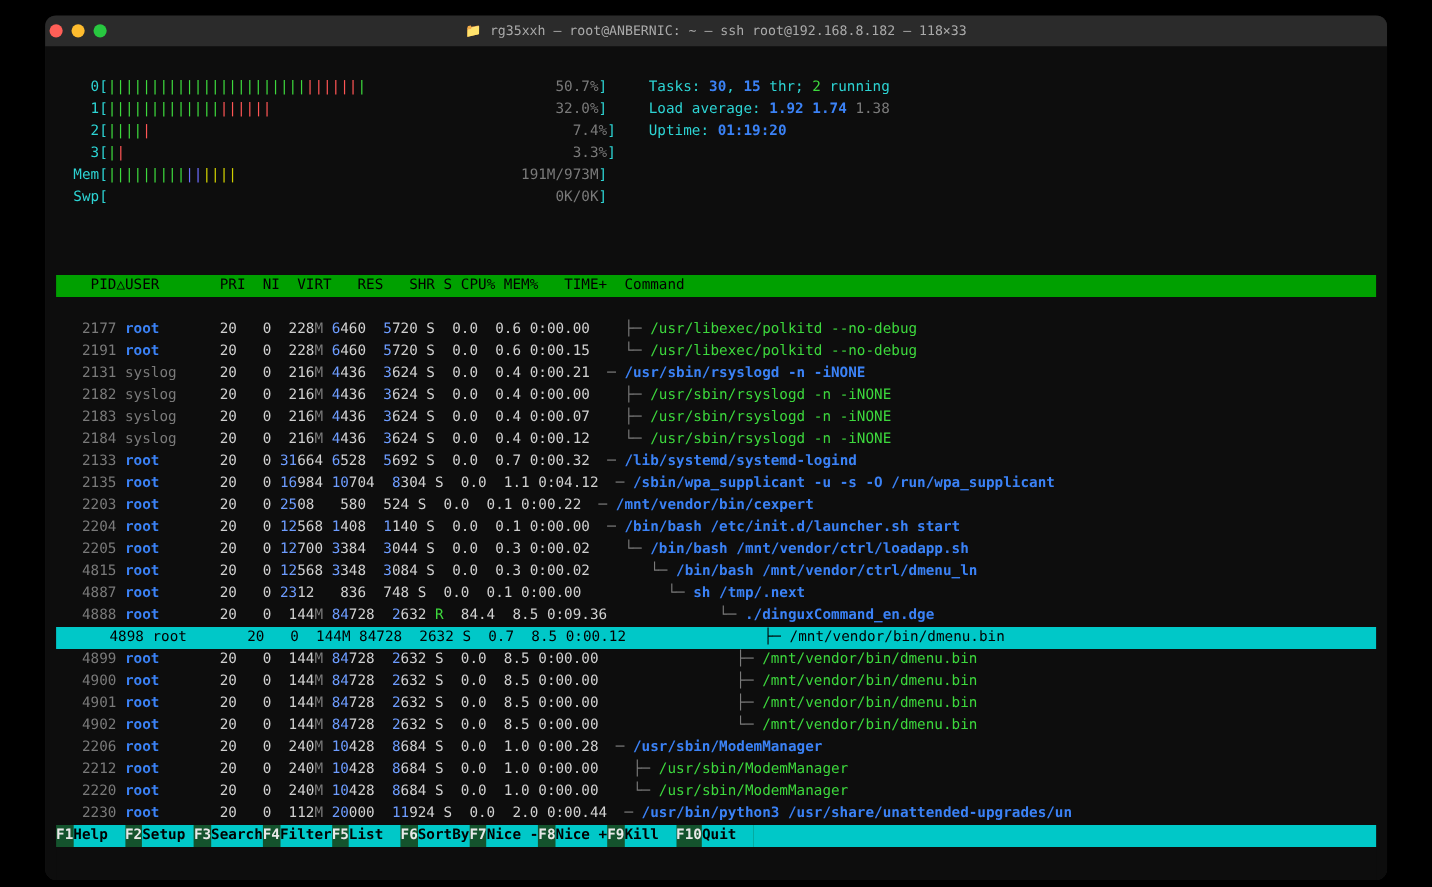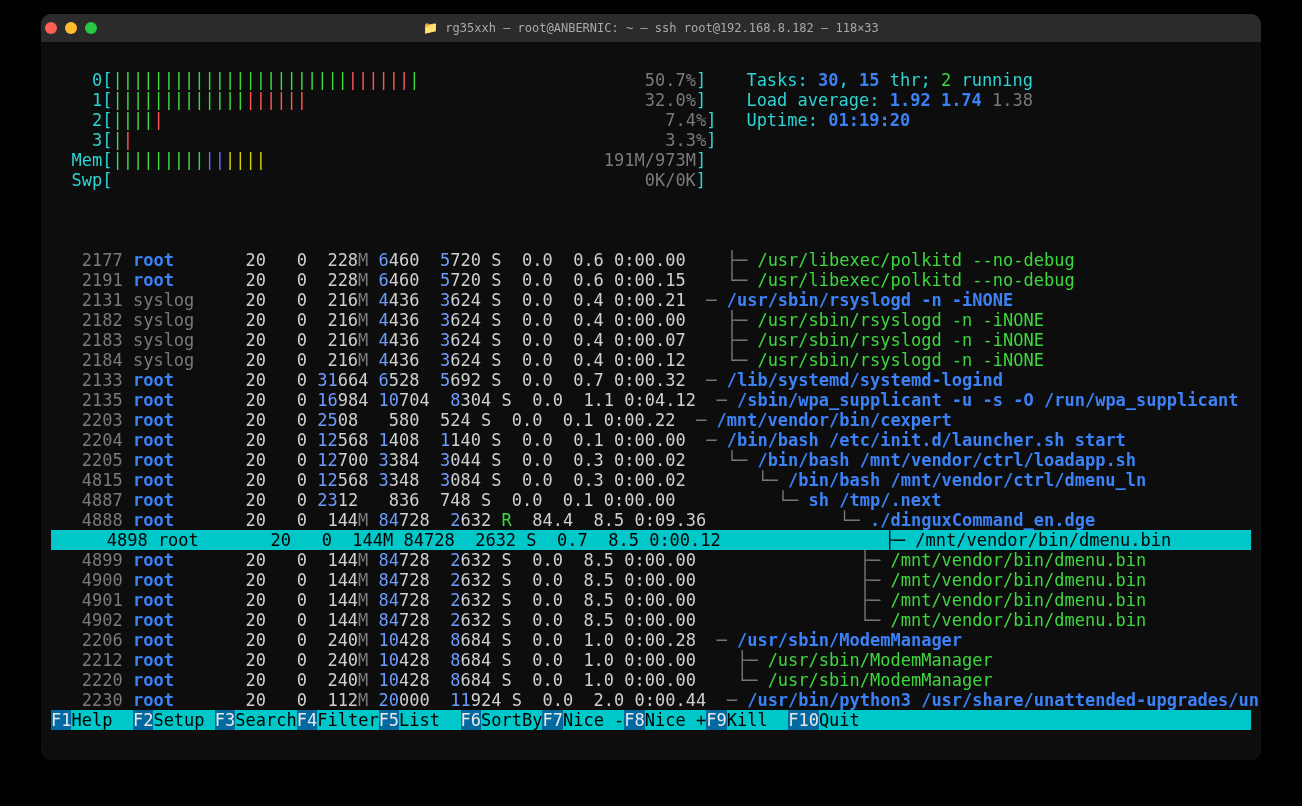--- a/index.html
+++ b/index.html
@@ -26,21 +26,21 @@
 .tl-min { background: #febc2e; }
 .tl-max { background: #28c840; }
 .title-text { position: absolute; left: 0; right: 0; text-align: center; color: #aaa; font-size: 12px; pointer-events: none; }
 .title-text .folder-icon { color: #5a9fd4; }
 .terminal-body {
   background: #0d0d0d;
   color: #d0d0d0;
   padding: 8px 10px 0 10px;
   white-space: pre;
   font-family: 'Menlo', 'Monaco', 'Consolas', monospace;
-  font-size: 17px;
+  font-size: 13px;
   line-height: 20px;
 }
 .meters { display: flex; }
 .meters-left { }
 .meters-right { padding-left: 30px; }
 .cyan { color: #2dd4d4; }
 .green { color: #3dd83d; }
 .white { color: #3b82f6; font-weight: bold; }
 .grey { color: #7a7a7a; }
 .lightblue { color: #6d9cff; }
@@ -55,21 +55,22 @@
 }
 .selected-row {
   background: #00c8c8;
   color: #000;
   padding-left: 25px;
 }
 .process-table { }
 .process-row { display: block; }
 .footer {
   display: flex;
-  background: #0369a1;
+  background: #14532d;
+  font-weight: bold;
 }
 .fkey { color: #e8e8e8; }
 .flabel { background: #00c8c8; color: #000; display: inline-block; }
 .bottom-pad { height: 30px; background: #0d0d0d; }
 </style>
 </head>
 <body>
 
 <div class="terminal-window">
   <div class="titlebar">
@@ -77,14 +78,15 @@
       <div class="tl tl-close"></div>
       <div class="tl tl-min"></div>
       <div class="tl tl-max"></div>
     </div>
     <div class="title-text"><span class="folder-icon">📁</span> <span>rg35xxh — root@ANBERNIC: ~ — ssh root@192.168.8.182 — 118×33</span></div>
   </div>
 
   <div class="terminal-body">
 <div class="meters"><div class="meters-left"><div>    <span class="cyan">0</span><span class="cyan">[</span><span><span class="bar-green">|||||||||||||||||||||||</span><span class="bar-red">||||||</span><span class="bar-green">|</span>                      </span><span class="grey">50.7%</span><span class="cyan">]</span></div><div>    <span class="cyan">1</span><span class="cyan">[</span><span><span class="bar-green">|||||||||||||</span><span class="bar-red">||||||</span>                                 </span><span class="grey">32.0%</span><span class="cyan">]</span></div><div>    <span class="cyan">2</span><span class="cyan">[</span><span><span class="bar-green">||||</span><span class="bar-red">|</span>                                                </span> <span class="grey">7.4%</span><span class="cyan">]</span></div><div>    <span class="cyan">3</span><span class="cyan">[</span><span><span class="bar-green">|</span><span class="bar-red">|</span>                                                   </span> <span class="grey">3.3%</span><span class="cyan">]</span></div><div>  <span class="cyan">Mem</span><span class="cyan">[</span><span><span class="bar-green">|||||||||</span><span class="bar-blue">||</span><span class="bar-yellow">||||</span>                                 </span><span class="grey">191M/973M</span><span class="cyan">]</span></div><div>  <span class="cyan">Swp</span><span class="cyan">[</span><span>                                                    </span><span class="grey">0K/0K</span><span class="cyan">]</span></div></div><div class="meters-right"><div><span class="cyan">Tasks: </span><span class="white">30</span><span class="cyan">, </span><span class="white">15</span><span class="cyan"> thr; </span><span class="green">2</span><span class="cyan"> running</span></div><div><span class="cyan">Load average: </span><span class="white">1.92</span> <span class="white">1.74</span> <span class="grey">1.38</span></div><div><span class="cyan">Uptime: </span><span class="white">01:19:20</span></div></div></div>
 <div> </div>
+<span class="header-row">    <span>PID</span><span>△</span><span>USER</span>       <span>PRI</span>  <span>NI</span>  <span>VIRT</span>   <span>RES</span>   <span>SHR</span> <span>S</span> <span>CPU%</span> <span>MEM%</span>   <span>TIME+</span>  <span>Command</span>                                                           </span>
 <div class="process-table"><span class="process-row">   <span class="grey">2177</span> <span class="white">root     </span>  20   0  228<span class="grey">M</span> <span class="lightblue">6</span>460  <span class="lightblue">5</span>720 <span class="">S</span>  0.0  0.6 0:00.00  <span class="grey">  ├─ </span><span class="green">/usr/libexec/polkitd --no-debug</span></span><span class="process-row">   <span class="grey">2191</span> <span class="white">root     </span>  20   0  228<span class="grey">M</span> <span class="lightblue">6</span>460  <span class="lightblue">5</span>720 <span class="">S</span>  0.0  0.6 0:00.15  <span class="grey">  └─ </span><span class="green">/usr/libexec/polkitd --no-debug</span></span><span class="process-row">   <span class="grey">2131</span> <span class="grey">syslog   </span>  20   0  216<span class="grey">M</span> <span class="lightblue">4</span>436  <span class="lightblue">3</span>624 <span class="">S</span>  0.0  0.4 0:00.21  <span class="grey">─ </span><span class="white">/usr/sbin/rsyslogd -n -iNONE</span></span><span class="process-row">   <span class="grey">2182</span> <span class="grey">syslog   </span>  20   0  216<span class="grey">M</span> <span class="lightblue">4</span>436  <span class="lightblue">3</span>624 <span class="">S</span>  0.0  0.4 0:00.00  <span class="grey">  ├─ </span><span class="green">/usr/sbin/rsyslogd -n -iNONE</span></span><span class="process-row">   <span class="grey">2183</span> <span class="grey">syslog   </span>  20   0  216<span class="grey">M</span> <span class="lightblue">4</span>436  <span class="lightblue">3</span>624 <span class="">S</span>  0.0  0.4 0:00.07  <span class="grey">  ├─ </span><span class="green">/usr/sbin/rsyslogd -n -iNONE</span></span><span class="process-row">   <span class="grey">2184</span> <span class="grey">syslog   </span>  20   0  216<span class="grey">M</span> <span class="lightblue">4</span>436  <span class="lightblue">3</span>624 <span class="">S</span>  0.0  0.4 0:00.12  <span class="grey">  └─ </span><span class="green">/usr/sbin/rsyslogd -n -iNONE</span></span><span class="process-row">   <span class="grey">2133</span> <span class="white">root     </span>  20   0 <span class="lightblue">31</span>664 <span class="lightblue">6</span>528  <span class="lightblue">5</span>692 <span class="">S</span>  0.0  0.7 0:00.32  <span class="grey">─ </span><span class="white">/lib/systemd/systemd-logind</span></span><span class="process-row">   <span class="grey">2135</span> <span class="white">root     </span>  20   0 <span class="lightblue">16</span>984 <span class="lightblue">10</span>704  <span class="lightblue">8</span>304 <span class="">S</span>  0.0  1.1 0:04.12  <span class="grey">─ </span><span class="white">/sbin/wpa_supplicant -u -s -O /run/wpa_supplicant</span></span><span class="process-row">   <span class="grey">2203</span> <span class="white">root     </span>  20   0 <span class="lightblue">25</span>08   580  524 <span class="">S</span>  0.0  0.1 0:00.22  <span class="grey">─ </span><span class="white">/mnt/vendor/bin/cexpert</span></span><span class="process-row">   <span class="grey">2204</span> <span class="white">root     </span>  20   0 <span class="lightblue">12</span>568 <span class="lightblue">1</span>408  <span class="lightblue">1</span>140 <span class="">S</span>  0.0  0.1 0:00.00  <span class="grey">─ </span><span class="white">/bin/bash /etc/init.d/launcher.sh start</span></span><span class="process-row">   <span class="grey">2205</span> <span class="white">root     </span>  20   0 <span class="lightblue">12</span>700 <span class="lightblue">3</span>384  <span class="lightblue">3</span>044 <span class="">S</span>  0.0  0.3 0:00.02  <span class="grey">  └─ </span><span class="white">/bin/bash /mnt/vendor/ctrl/loadapp.sh</span></span><span class="process-row">   <span class="grey">4815</span> <span class="white">root     </span>  20   0 <span class="lightblue">12</span>568 <span class="lightblue">3</span>348  <span class="lightblue">3</span>084 <span class="">S</span>  0.0  0.3 0:00.02  <span class="grey">     └─ </span><span class="white">/bin/bash /mnt/vendor/ctrl/dmenu_ln</span></span><span class="process-row">   <span class="grey">4887</span> <span class="white">root     </span>  20   0 <span class="lightblue">23</span>12   836  748 <span class="">S</span>  0.0  0.1 0:00.00  <span class="grey">        └─ </span><span class="white">sh /tmp/.next</span></span><span class="process-row">   <span class="grey">4888</span> <span class="white">root     </span>  20   0  144<span class="grey">M</span> <span class="lightblue">84</span>728  <span class="lightblue">2</span>632 <span class="green">R</span>  84.4  8.5 0:09.36  <span class="grey">           └─ </span><span class="white">./dinguxCommand_en.dge</span></span><span class="process-row selected-row">   4898 root       20   0  144M 84728  2632 S  0.7  8.5 0:00.12                ├─ /mnt/vendor/bin/dmenu.bin           </span><span class="process-row">   <span class="grey">4899</span> <span class="white">root     </span>  20   0  144<span class="grey">M</span> <span class="lightblue">84</span>728  <span class="lightblue">2</span>632 <span class="">S</span>  0.0  8.5 0:00.00  <span class="grey">              ├─ </span><span class="green">/mnt/vendor/bin/dmenu.bin</span></span><span class="process-row">   <span class="grey">4900</span> <span class="white">root     </span>  20   0  144<span class="grey">M</span> <span class="lightblue">84</span>728  <span class="lightblue">2</span>632 <span class="">S</span>  0.0  8.5 0:00.00  <span class="grey">              ├─ </span><span class="green">/mnt/vendor/bin/dmenu.bin</span></span><span class="process-row">   <span class="grey">4901</span> <span class="white">root     </span>  20   0  144<span class="grey">M</span> <span class="lightblue">84</span>728  <span class="lightblue">2</span>632 <span class="">S</span>  0.0  8.5 0:00.00  <span class="grey">              ├─ </span><span class="green">/mnt/vendor/bin/dmenu.bin</span></span><span class="process-row">   <span class="grey">4902</span> <span class="white">root     </span>  20   0  144<span class="grey">M</span> <span class="lightblue">84</span>728  <span class="lightblue">2</span>632 <span class="">S</span>  0.0  8.5 0:00.00  <span class="grey">              └─ </span><span class="green">/mnt/vendor/bin/dmenu.bin</span></span><span class="process-row">   <span class="grey">2206</span> <span class="white">root     </span>  20   0  240<span class="grey">M</span> <span class="lightblue">10</span>428  <span class="lightblue">8</span>684 <span class="">S</span>  0.0  1.0 0:00.28  <span class="grey">─ </span><span class="white">/usr/sbin/ModemManager</span></span><span class="process-row">   <span class="grey">2212</span> <span class="white">root     </span>  20   0  240<span class="grey">M</span> <span class="lightblue">10</span>428  <span class="lightblue">8</span>684 <span class="">S</span>  0.0  1.0 0:00.00  <span class="grey">  ├─ </span><span class="green">/usr/sbin/ModemManager</span></span><span class="process-row">   <span class="grey">2220</span> <span class="white">root     </span>  20   0  240<span class="grey">M</span> <span class="lightblue">10</span>428  <span class="lightblue">8</span>684 <span class="">S</span>  0.0  1.0 0:00.00  <span class="grey">  └─ </span><span class="green">/usr/sbin/ModemManager</span></span><span class="process-row">   <span class="grey">2230</span> <span class="white">root     </span>  20   0  112<span class="grey">M</span> <span class="lightblue">20</span>000  <span class="lightblue">11</span>924 <span class="">S</span>  0.0  2.0 0:00.44  <span class="grey">─ </span><span class="white">/usr/bin/python3 /usr/share/unattended-upgrades/un</span></span></div><div class="footer"><span class="fkey">F1</span><span class="flabel">Help  </span><span class="fkey">F2</span><span class="flabel">Setup </span><span class="fkey">F3</span><span class="flabel">Search</span><span class="fkey">F4</span><span class="flabel">Filter</span><span class="fkey">F5</span><span class="flabel">List  </span><span class="fkey">F6</span><span class="flabel">SortBy</span><span class="fkey">F7</span><span class="flabel">Nice -</span><span class="fkey">F8</span><span class="flabel">Nice +</span><span class="fkey">F9</span><span class="flabel">Kill  </span><span class="fkey">F10</span><span class="flabel">Quit  </span><span class="flabel" style="flex:1">&nbsp;</span></div><div class="bottom-pad"></div></div>
 </div>
 
 </body></html>

